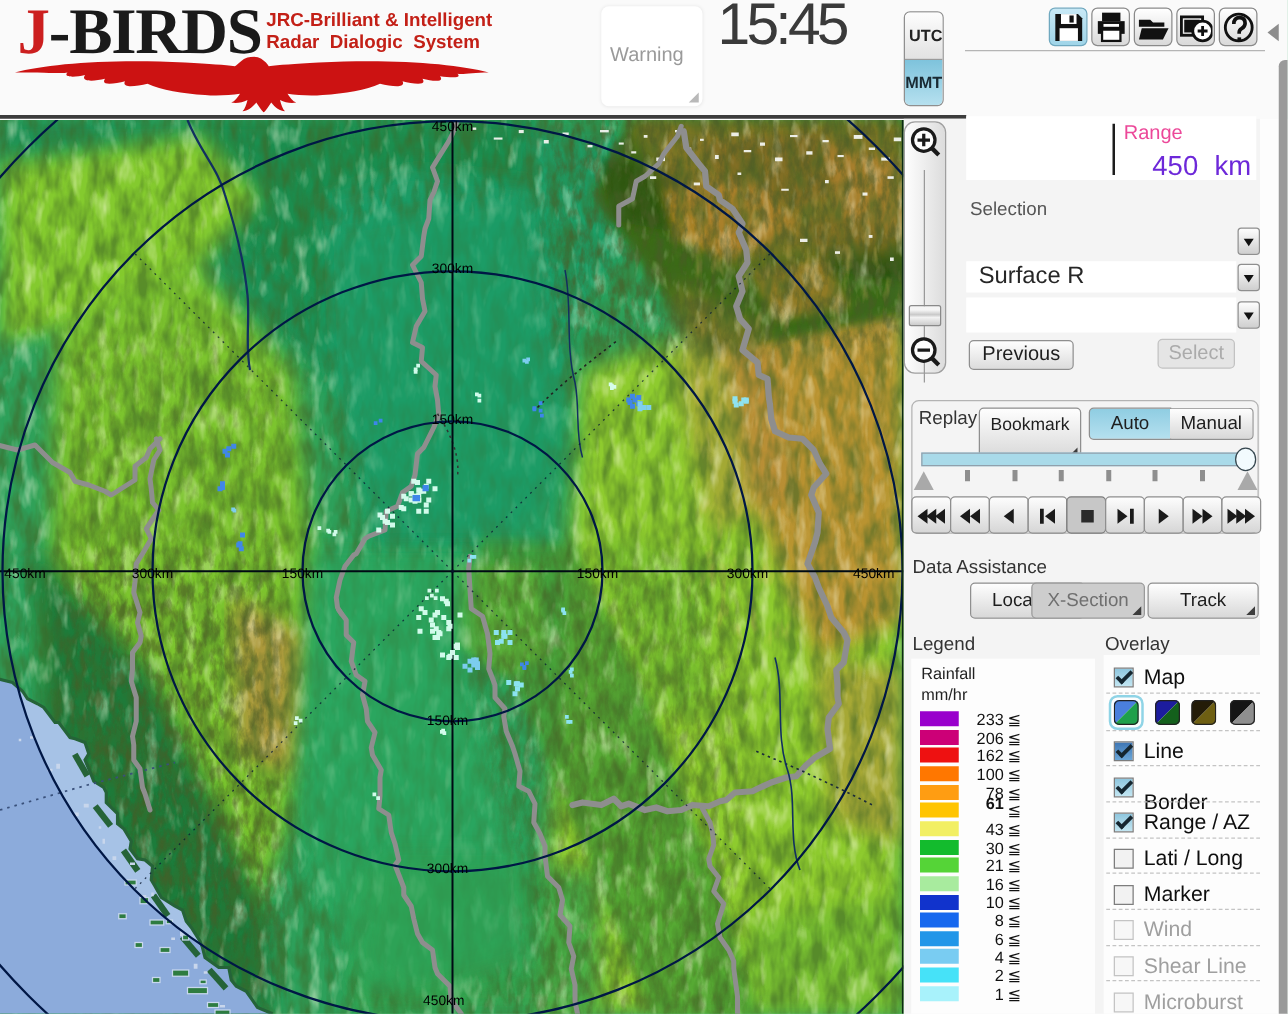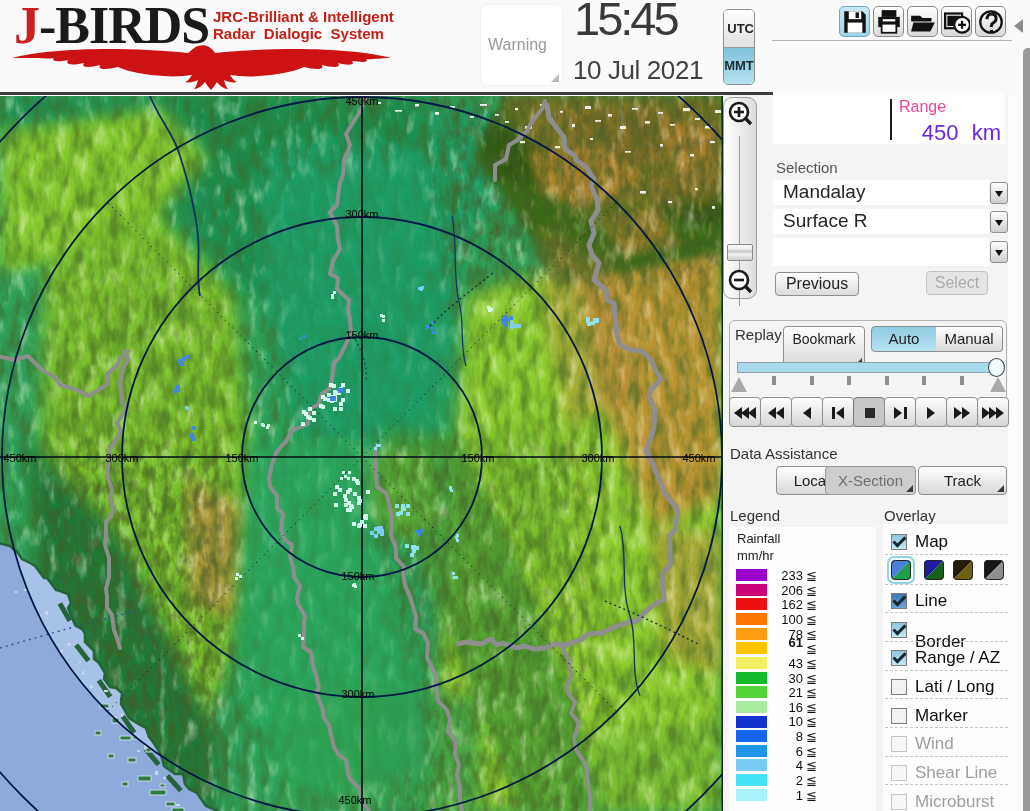--- a/index.html
+++ b/index.html
@@ -530,21 +530,20 @@
       C285,27 268,30 250,31 C240,32 230,31 222,30
       C224,33 226,36 229,37 C225,38 220,37 216,35 C217,39 218,42 220,44 C216,44 212,41 209,37 C207,40 205,43 203,45 C201,43 199,40 197,37 C194,41 190,44 186,44 C188,42 189,39 190,35 C186,37 181,38 177,37 C180,36 182,33 184,30
       C176,31 166,32 156,31 C138,30 121,27 110,22
       C101,24 89,26 92,20 C84,22 72,24 76,18 C68,20 56,21 60,15 C52,17 42,17 46,13 C42,14 34,13 4,13 Z"></path>
   </svg>
   <div class="abs" id="warnbox">
       <span>Warning</span>
       <div id="warngrip"></div>
     </div>
   <div class="abs" id="time1">15:45</div>
-  <div class="abs" id="time2">10 Jul 2021</div>
   <div class="abs" id="utcmmt">
       <div id="utc">UTC</div>
       <div id="mmt">MMT</div>
     </div>
   <div class="abs tbtn" id="tb1">
       <svg width="23" height="23" viewBox="0 0 23 23">
         <path d="M2 2 h16 l3 3 v16 h-19 z" fill="#111"></path>
         <rect x="6" y="2" width="11" height="7" fill="#fff"></rect>
         <rect x="12" y="3" width="3" height="5" fill="#111"></rect>
         <rect x="5" y="12" width="13" height="9" fill="#fff"></rect>
@@ -600,23 +599,20 @@
     <circle cx="14" cy="13" r="9" fill="#fdfdfd" stroke="#1a1a1a" stroke-width="2.6"></circle>
     <line x1="20.5" y1="19.5" x2="26" y2="25" stroke="#1a1a1a" stroke-width="3.4"></line>
     <line x1="9" y1="13" x2="19" y2="13" stroke="#1a1a1a" stroke-width="2.6"></line>
   </svg>
 
   <div class="abs" id="rangebox"></div>
   <div class="abs" id="rangeline"></div>
   <div class="abs" id="rangelab">Range</div>
   <div class="abs" id="rangeval">450 km</div>
   <div class="abs" id="sellab">Selection</div>
-  <div class="abs selrow" style="top:180px;">
-      <span>Mandalay</span>
-    </div>
   <div class="abs selrow" style="top:209px;">
       <span>Surface R</span>
     </div>
   <div class="abs selrow" style="top:238px;height:28px;"></div>
   <div class="abs dropbtn" style="top:182px;"></div>
   <div class="abs dropbtn" style="top:211px;"></div>
   <div class="abs dropbtn" style="top:241px;"></div>
   <div class="abs" id="prevbtn">Previous</div>
   <div class="abs" id="selbtn">Select</div>
 

